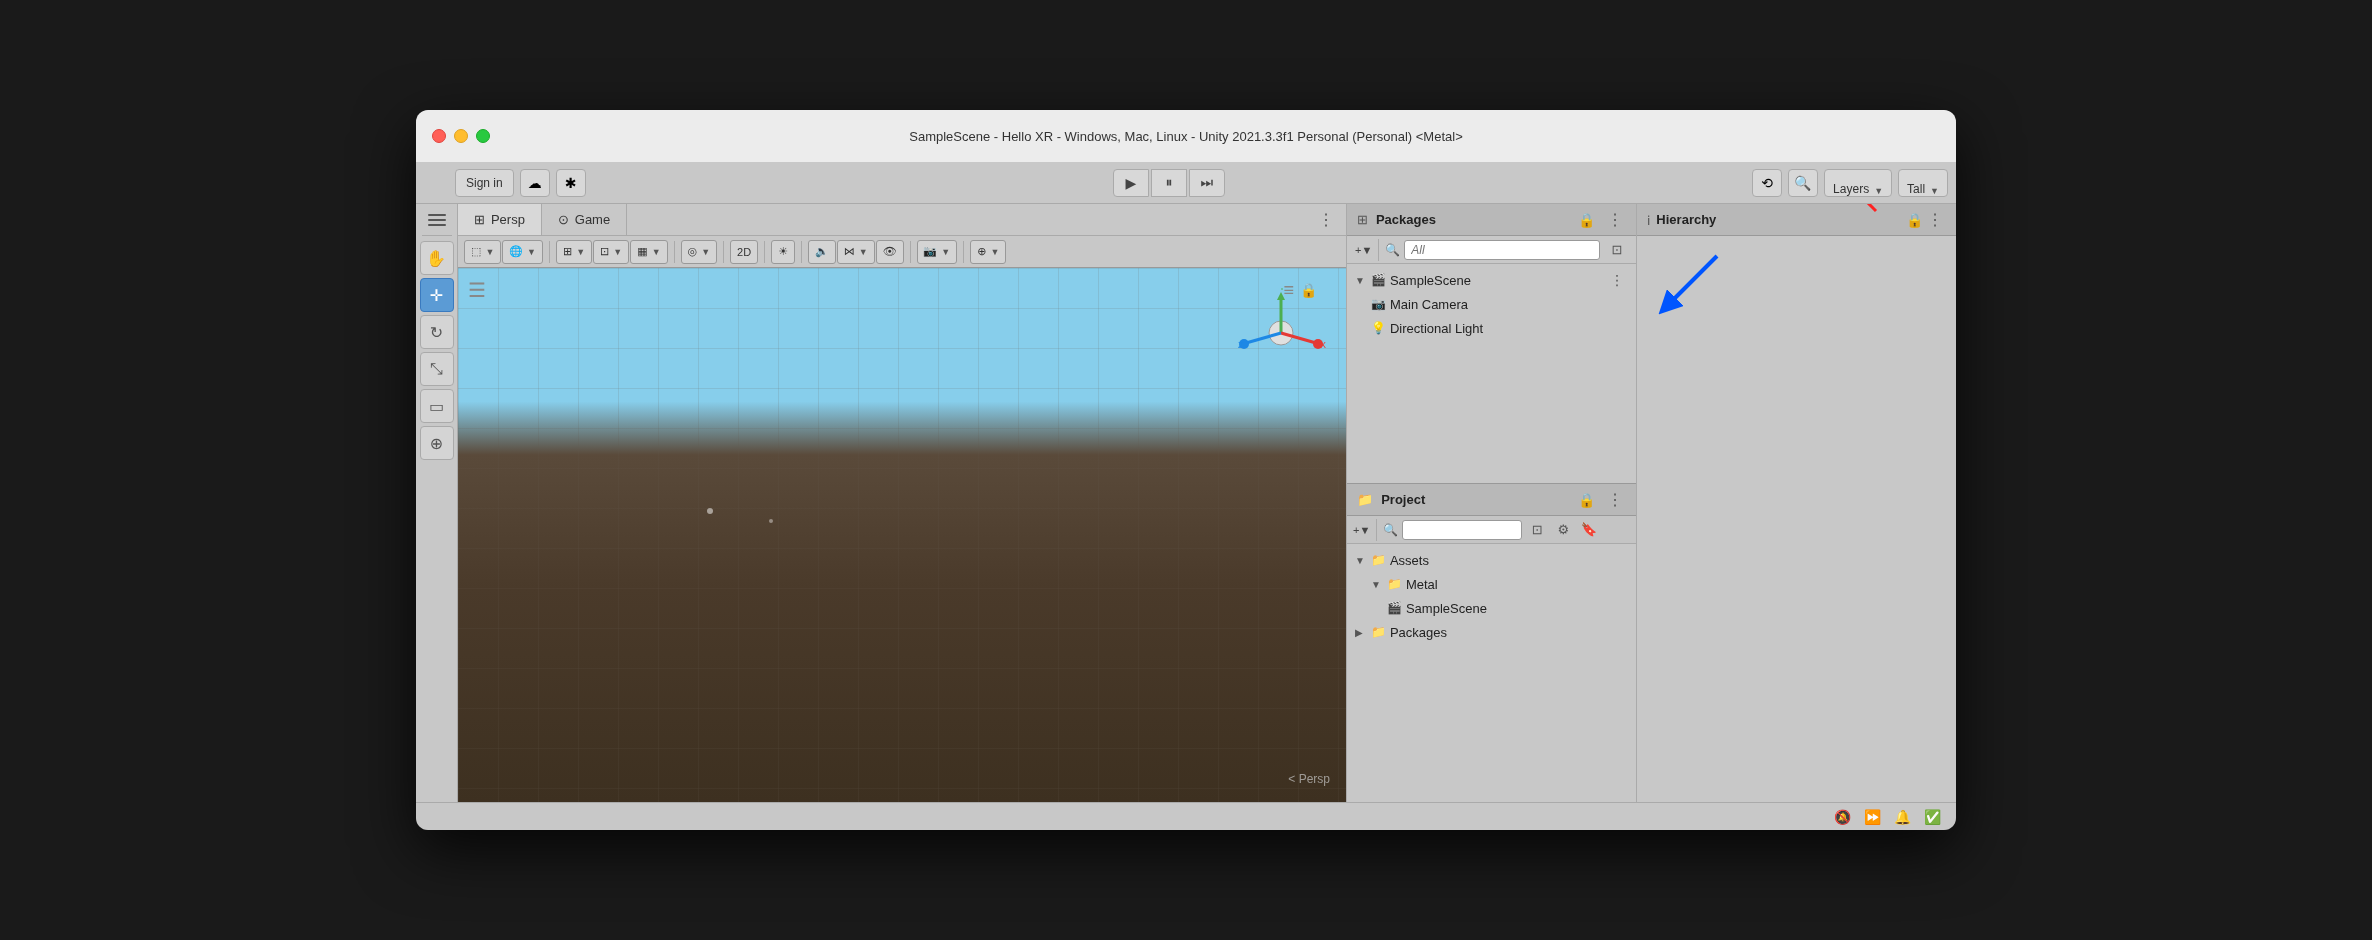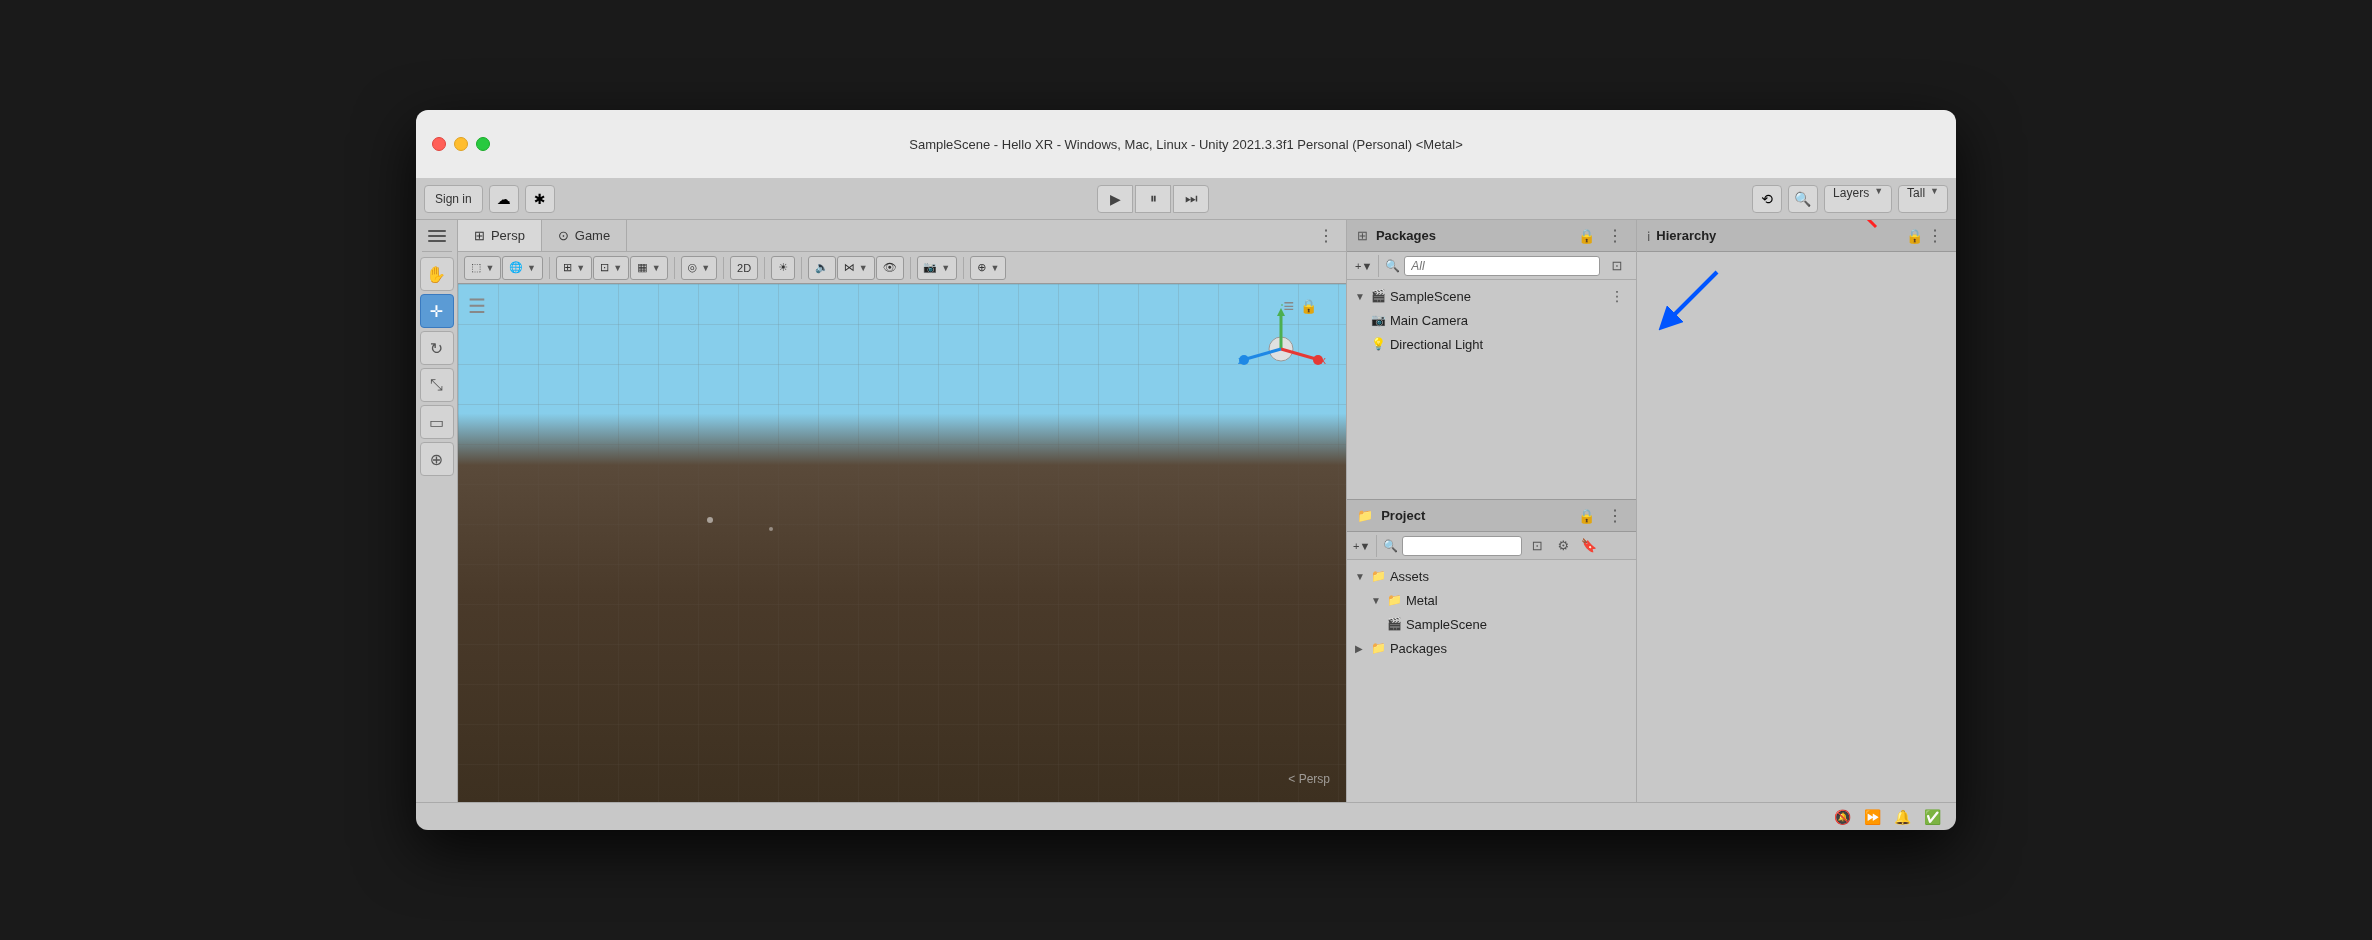--- a/index.html
+++ b/index.html
@@ -19,21 +19,21 @@
       background: #3c3c3c;
       border-radius: 12px;
       overflow: hidden;
       display: flex;
       flex-direction: column;
       box-shadow: 0 20px 60px rgba(0,0,0,0.8);
     }
 
     
     .title-bar {
-      height: 68px;
+      height: 52px;
       background: #ececec;
       display: flex;
       align-items: center;
       padding: 0 16px;
       flex-shrink: 0;
       position: relative;
     }
 
     .traffic-lights {
       display: flex;
@@ -68,20 +68,21 @@
       padding: 0 8px;
       gap: 6px;
       flex-shrink: 0;
       border-bottom: 1px solid #aaa;
     }
 
     .toolbar-left {
       display: flex;
       align-items: center;
       gap: 6px;
+      margin-left: 31px;
     }
 
     .toolbar-center {
       flex: 1;
       display: flex;
       justify-content: center;
       align-items: center;
       gap: 8px;
     }
 
@@ -114,21 +115,21 @@
     .dropdown-btn {
       height: 28px;
       padding: 0 8px;
       background: #d8d8d8;
       border: 1px solid #aaa;
       border-radius: 4px;
       font-size: 12px;
       color: #333;
       cursor: pointer;
       display: flex;
-      align-items: flex-start;
+      align-items: flex-end;
       gap: 4px;
     }
 
     
     .main-content {
       flex: 1;
       display: flex;
       overflow: hidden;
       background: #3c3c3c;
     }

